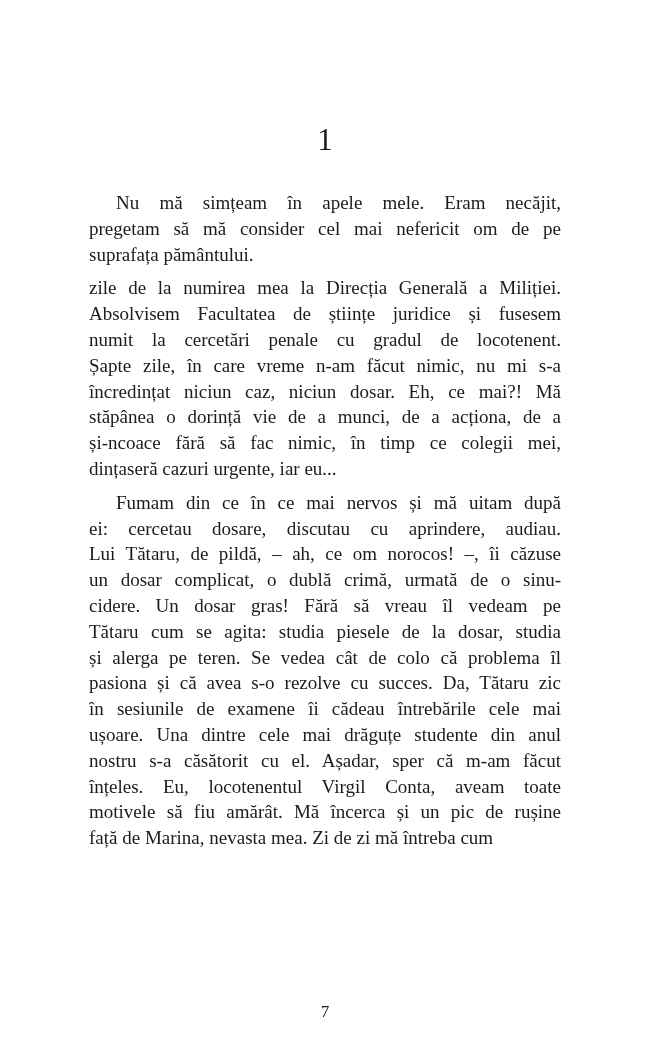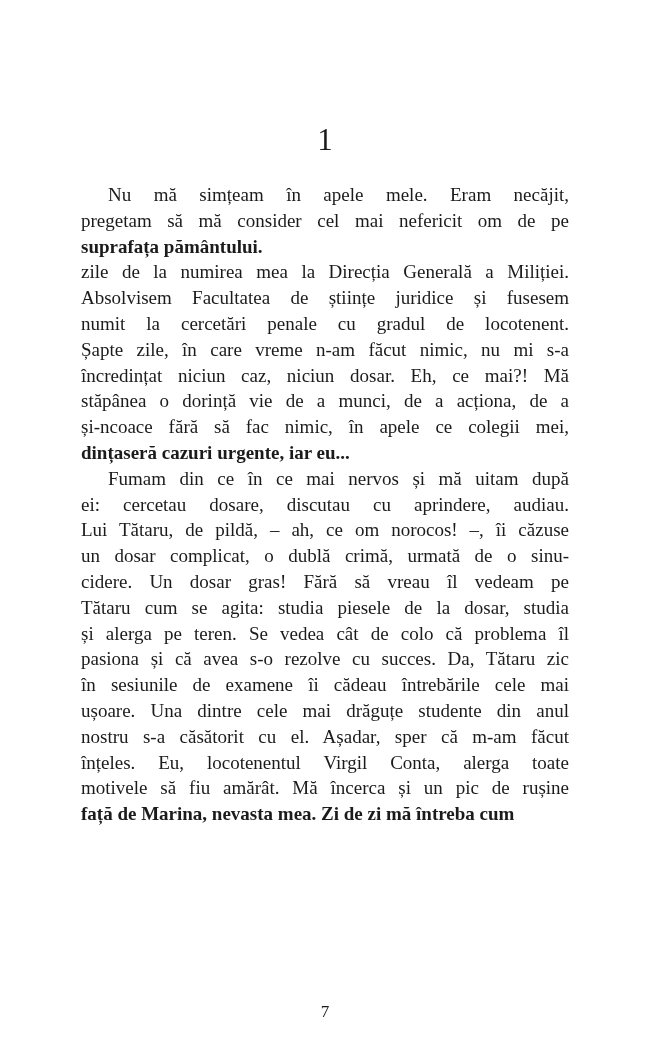--- a/index.html
+++ b/index.html
@@ -29,37 +29,36 @@
   .text-block {
     position: absolute;
     top: 182px;
     left: 81px;
     width: 488px;
     font-size: 19px;
     line-height: 25.8px;
     color: #1b1b1b;
   }
   .paragraph {
-    margin: 0;
+    margin: 8px;
     padding: 0;
   }
   .line {
     text-align: justify;
     text-align-last: justify;
     -moz-text-align-last: justify;
     white-space: normal;
     overflow: hidden;
     height: 25.8px;
   }
   .line.first {
     text-indent: 27px;
   }
   .line.last {
     text-align-last: left;
-    font-weight: bold;
     -moz-text-align-last: left;
   }
   .page-number {
     position: absolute;
     top: 1002px;
     left: 0;
     width: 100%;
     text-align: center;
     font-size: 17px;
     line-height: 1.2;
@@ -78,35 +77,35 @@
         <div class="line">pregetam să mă consider cel mai nefericit om de pe</div>
         <div class="line last">suprafața pământului.</div>
       </div>
       <div class="paragraph">
         <div class="line">zile de la numirea mea la Direcția Generală a Miliției.</div>
         <div class="line">Absolvisem Facultatea de științe juridice și fusesem</div>
         <div class="line">numit la cercetări penale cu gradul de locotenent.</div>
         <div class="line">Șapte zile, în care vreme n-am făcut nimic, nu mi s-a</div>
         <div class="line">încredințat niciun caz, niciun dosar. Eh, ce mai?! Mă</div>
         <div class="line">stăpânea o dorință vie de a munci, de a acționa, de a</div>
-        <div class="line">și-ncoace fără să fac nimic, în apele ce colegii mei,</div>
+        <div class="line">și-ncoace fără să fac nimic, în timp ce colegii mei,</div>
         <div class="line last">dințaseră cazuri urgente, iar eu...</div>
       </div>
       <div class="paragraph">
         <div class="line first">Fumam din ce în ce mai nervos și mă uitam după</div>
         <div class="line">ei: cercetau dosare, discutau cu aprindere, audiau.</div>
         <div class="line">Lui Tătaru, de pildă, – ah, ce om norocos! –, îi căzuse</div>
         <div class="line">un dosar complicat, o dublă crimă, urmată de o sinu-</div>
         <div class="line">cidere. Un dosar gras! Fără să vreau îl vedeam pe</div>
         <div class="line">Tătaru cum se agita: studia piesele de la dosar, studia</div>
         <div class="line">și alerga pe teren. Se vedea cât de colo că problema îl</div>
         <div class="line">pasiona și că avea s-o rezolve cu succes. Da, Tătaru zic</div>
         <div class="line">în sesiunile de examene îi cădeau întrebările cele mai</div>
         <div class="line">ușoare. Una dintre cele mai drăguțe studente din anul</div>
         <div class="line">nostru s-a căsătorit cu el. Așadar, sper că m-am făcut</div>
-        <div class="line">înțeles. Eu, locotenentul Virgil Conta, alerga toate</div>
+        <div class="line">înțeles. Eu, locotenentul Virgil Conta, aveam toate</div>
         <div class="line">motivele să fiu amărât. Mă încerca și un pic de rușine</div>
         <div class="line last">față de Marina, nevasta mea. Zi de zi mă întreba cum</div>
       </div>
     </div>
 
   <div class="page-number">7</div>
 </div>
 
 </body></html>

